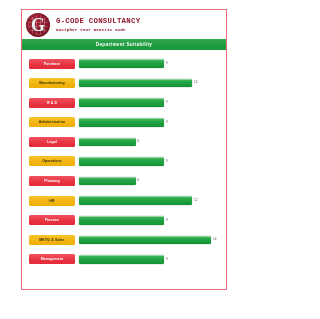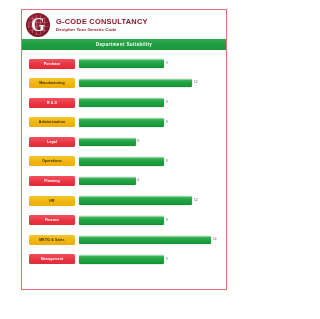--- a/index.html
+++ b/index.html
@@ -66,20 +66,21 @@
     font-size: 18px;
     line-height: 1;
     text-shadow: 0 0 1px rgba(0,0,0,.6);
   }
 
   .titles {
     margin-left: 6px;
     display: flex;
     flex-direction: column;
     justify-content: center;
+    font-family: Liberation Mono, monospace;
   }
   .brand-title {
     color: #8d1b2e;
     font-size: 7.4px;
     font-weight: bold;
     letter-spacing: .25px;
     line-height: 9px;
     white-space: nowrap;
   }
   .brand-sub {

